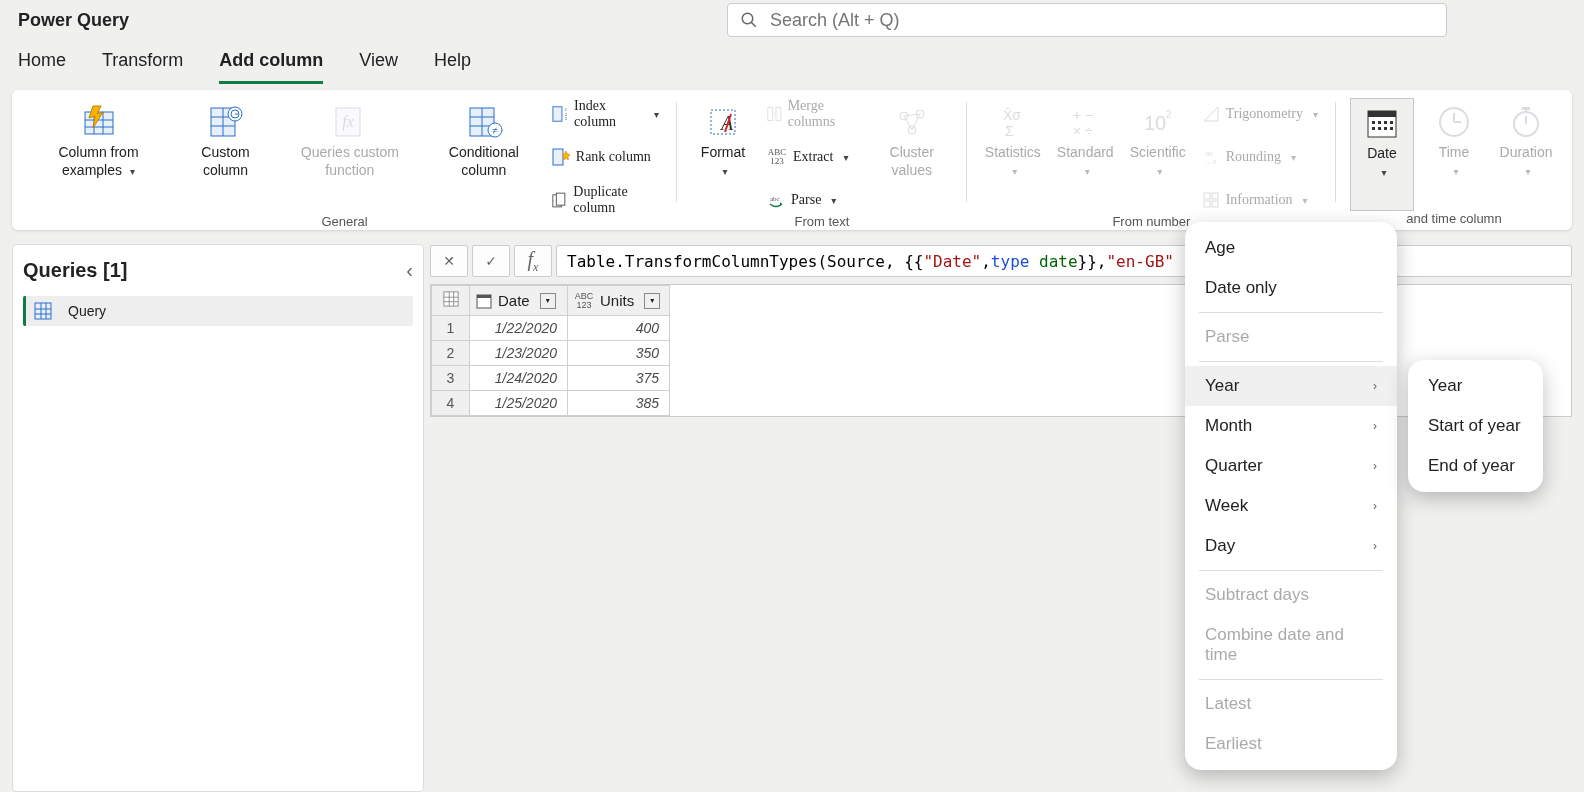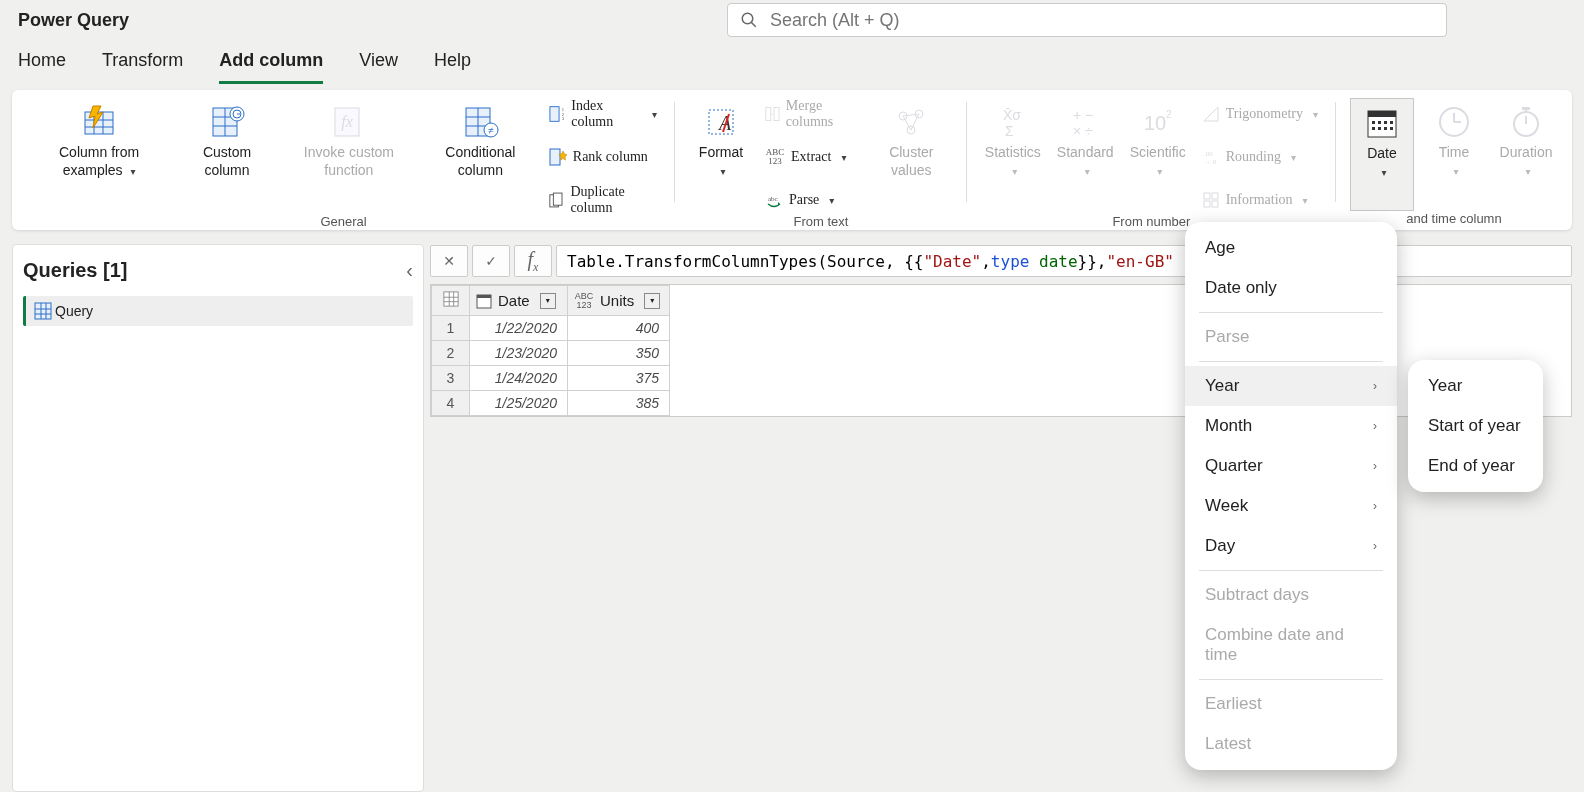--- a/index.html
+++ b/index.html
@@ -35,21 +35,21 @@
   .smallbtn.disabled { color: #aaa; }
   .chev { font-size: 10px; margin-left: 4px; color: #444; }
   .bigbtn.disabled .chev, .smallbtn.disabled .chev { color: #bbb; }
   .bigbtn.selected { background:#f0f0ef; border:1px solid #c7c7c7; }
   
   
   .main { display: flex; padding: 8px 12px 0 12px; height: calc(792px - 40px - 44px - 152px); }
   .queries-panel { width: 412px; background: #fff; border: 1px solid #ddd; border-radius: 4px; padding: 14px 10px; }
   .queries-head { display: flex; align-items: center; justify-content: space-between; margin-bottom: 14px; }
   .queries-head h2 { font-size: 20px; font-weight: 600; }
-  .query-item { display: flex; align-items: center; gap: 3px; background: #eeeeee; border-left: 3px solid #107c41; padding: 6px 8px; border-radius: 2px; }
+  .query-item { display: flex; align-items: center; gap: 16px; background: #eeeeee; border-left: 3px solid #107c41; padding: 6px 8px; border-radius: 2px; }
   
   .editor { flex: 1; margin-left: 6px; display:flex; flex-direction:column; }
   .formula-row { display: flex; align-items: center; gap: 0; height: 34px; }
   .fx-btn { width: 38px; height: 32px; display:flex;align-items:center;justify-content:center; border:1px solid #ccc; background:#fdfdfd; border-radius:2px; margin-right:4px; color:#666; }
   .fx-symbol { font-style: italic; font-family: "Times New Roman", serif; font-size: 20px; }
   .formula-input { flex:1; border:1px solid #ccc; background:#fff; border-radius:2px; height:32px; display:flex; align-items:center; padding:0 10px; font-family: Consolas, monospace; font-size:16px; overflow:hidden; white-space:nowrap; }
   .kw-fn { color:#000; }
   .kw-str { color:#a31515; }
   .kw-type1 { color:#1d4ed8; }
   .kw-type2 { color:#006400; }
@@ -134,21 +134,21 @@
         </div>
         <div class="lbl">Custom column</div>
       </div>
       <div class="bigbtn disabled">
         <div class="icon">
           <svg class="svg-disabled" width="40" height="40" viewBox="0 0 40 40">
               <rect x="6" y="6" width="24" height="28" fill="#eef" stroke="#99a"></rect>
               <text x="18" y="25" text-anchor="middle" font-style="italic" font-family="serif" font-size="16" fill="#99a">fx</text>
             </svg>
         </div>
-        <div class="lbl">Invoke custom function</div>
+        <div class="lbl">Queries custom function</div>
       </div>
       <div class="bigbtn">
         <div class="icon">
           <svg width="40" height="40" viewBox="0 0 40 40">
               <rect x="6" y="6" width="24" height="28" fill="#e8f0fb" stroke="#2a6fc9"></rect>
               <line x1="6" y1="15" x2="30" y2="15" stroke="#2a6fc9"></line>
               <line x1="6" y1="24" x2="30" y2="24" stroke="#2a6fc9"></line>
               <line x1="18" y1="6" x2="18" y2="34" stroke="#2a6fc9"></line>
               <circle cx="31" cy="28" r="7" fill="#fff" stroke="#2a6fc9"></circle>
               <text x="31" y="32" text-anchor="middle" font-size="10" fill="#2a6fc9">≠</text>
@@ -480,25 +480,25 @@
     </div>
   <div class="menu-sep"></div>
   <div class="menu-item disabled">
       <span>Subtract days</span>
     </div>
   <div class="menu-item disabled">
       <span>Combine date and time</span>
     </div>
   <div class="menu-sep"></div>
   <div class="menu-item disabled">
+      <span>Latest</span>
+    </div>
+  <div class="menu-item disabled">
       <span>Earliest</span>
     </div>
-  <div class="menu-item disabled">
-      <span>Latest</span>
-    </div>
 </div>
 
 <div class="menu menu2">
   <div class="menu-item">
       <span>Year</span>
     </div>
   <div class="menu-item">
       <span>Start of year</span>
     </div>
   <div class="menu-item">

